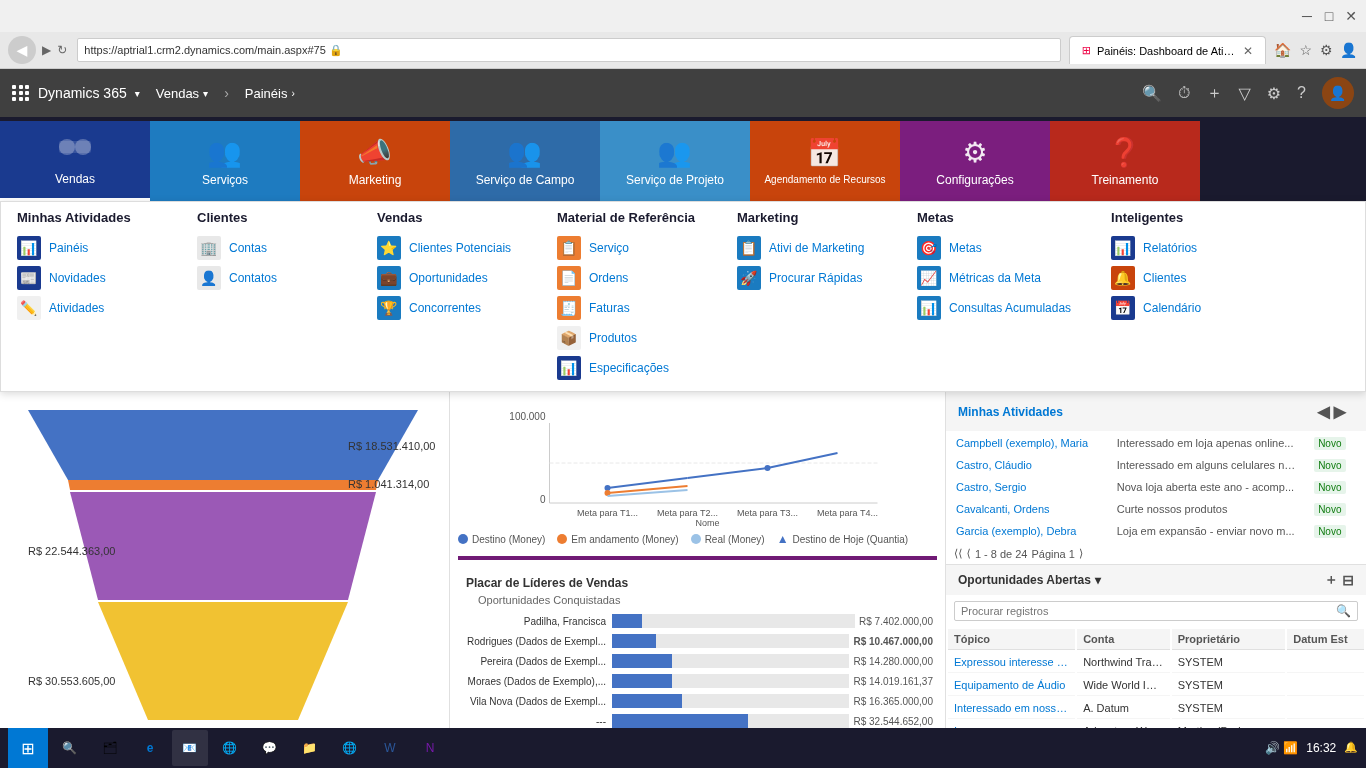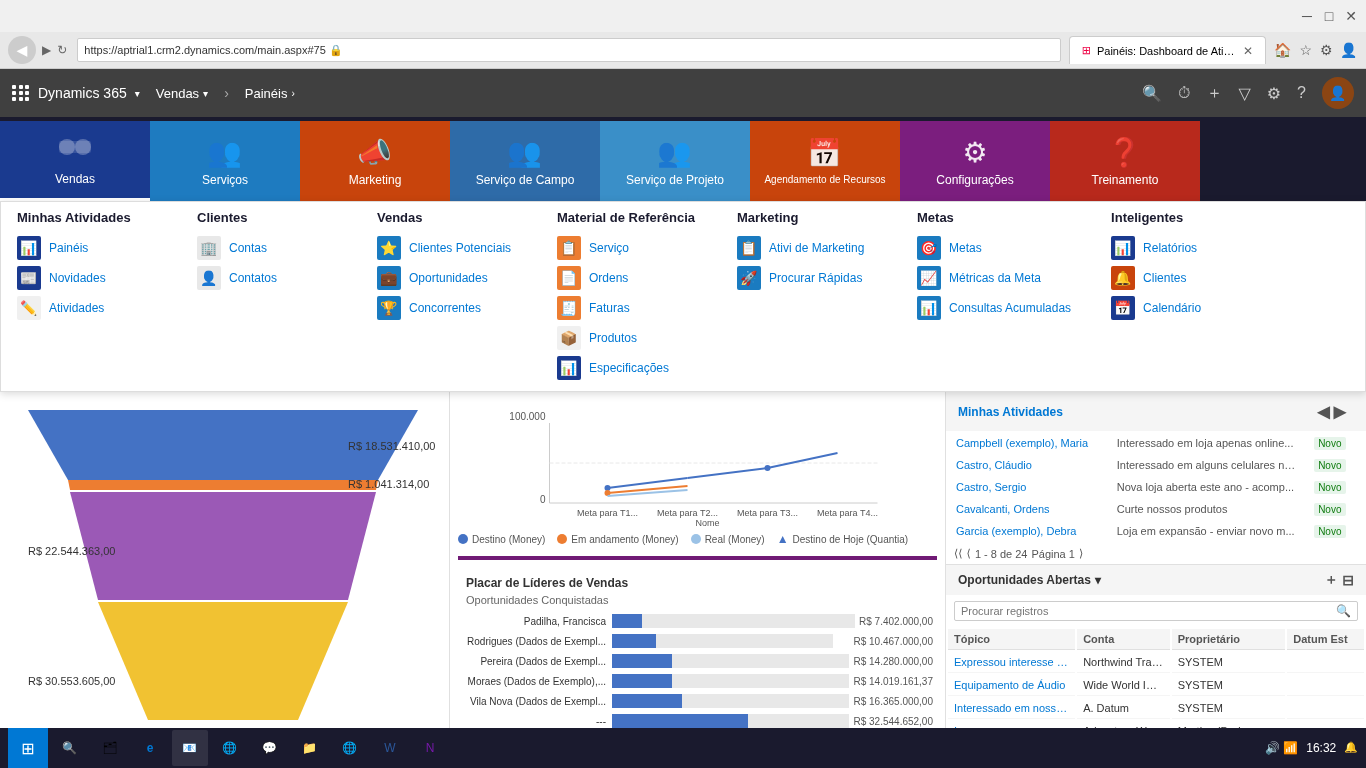--- a/index.html
+++ b/index.html
@@ -427,35 +427,35 @@
             <div class="legend-item">
               <span style="font-size:12px;color:#4472c4;">▲</span>
               <span>Destino de Hoje (Quantia)</span>
             </div>
           </div>
         </div>
       </div>
 
       <div style="padding:8px 0;">
         <div class="chart-title" style="padding:0 8px;margin-top:8px;">Placar de Líderes de Vendas</div>
-        <div class="chart-subtitle" style="padding:0 8px;">Oportunidades Conquistadas</div>
+        <div class="chart-subtitle" style="padding:0 8px;margin-left:12px;">Oportunidades Conquistadas</div>
         <div id="sales-bars" style="padding:0 4px;">
             <div class="bar-item">
     <div class="bar-label" style="font-size:10px;width:150px;">Padilha, Francisca</div>
     <div class="bar-track" style="width:200px;height:14px;background:#e8e8e8;">
       <div class="bar-fill" style="width:30px;height:100%;background:#4472c4;"></div>
     </div>
     <div class="bar-value" style="font-size:10px;padding-left:4px;white-space:nowrap;">R$ 7.402.000,00</div>
   </div>
             <div class="bar-item">
     <div class="bar-label" style="font-size:10px;width:150px;">Rodrigues (Dados de Exempl...</div>
     <div class="bar-track" style="width:200px;height:14px;background:#e8e8e8;">
       <div class="bar-fill" style="width:44px;height:100%;background:#4472c4;"></div>
     </div>
-    <div class="bar-value" style="font-size:10px;padding-left:20px;white-space:nowrap;">R$ 10.467.000,00</div>
+    <div class="bar-value" style="font-size:10px;padding-left:4px;white-space:nowrap;font-weight:bold;">R$ 10.467.000,00</div>
   </div>
             <div class="bar-item">
     <div class="bar-label" style="font-size:10px;width:150px;">Pereira (Dados de Exempl...</div>
     <div class="bar-track" style="width:200px;height:14px;background:#e8e8e8;">
       <div class="bar-fill" style="width:60px;height:100%;background:#4472c4;"></div>
     </div>
     <div class="bar-value" style="font-size:10px;padding-left:4px;white-space:nowrap;">R$ 14.280.000,00</div>
   </div>
             <div class="bar-item">
     <div class="bar-label" style="font-size:10px;width:150px;">Moraes (Dados de Exemplo),...</div>

